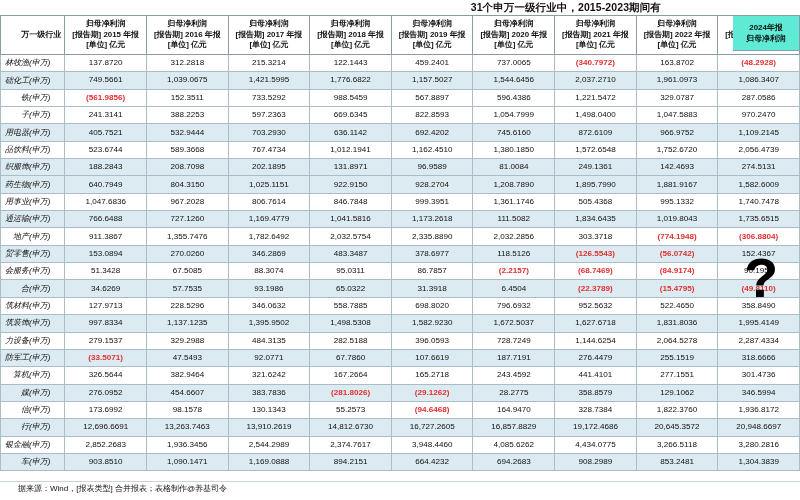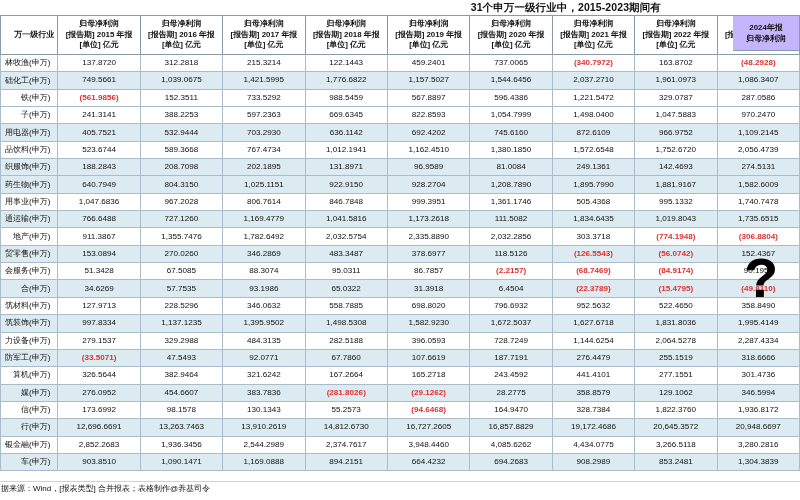--- a/index.html
+++ b/index.html
@@ -52,56 +52,57 @@
     border:1px solid #a9bcc7;
     border-top:none;
     height:16.35px;
     padding:0 4px;
     text-align:center;
     white-space:nowrap;
     line-height:1;
   }
   tbody td.name{
     text-align:right;
-    padding-right:7px;
+    padding-right:14px;
     font-size:8px;
     overflow:hidden;
+    font-style:italic;
   }
   tbody tr.alt td{background:#dfeef3;}
   tbody tr td{background:#ffffff;}
   tbody tr.alt td{background:#dcebf1;}
   td.neg{color:#e03030;font-weight:bold;}
 
   
   tbody tr.rule td{border-top:1.6px solid #7d8f9b;}
 
   
   .col2024{
     position:absolute;left:733px;top:15px;width:67px;height:36px;
     border:1px solid #8a9ba8;border-left:none;
-    background:#c4b5fd;
+    background:#5eead4;
     font-size:7.9px;font-weight:bold;line-height:1.45;
     display:flex;flex-direction:column;align-items:center;justify-content:center;
     text-align:center;
     box-sizing:border-box;
   }
   .col2024 span{display:block;}
 
   
   .qmark{
     position:absolute;left:744px;top:250px;
     font-size:56px;font-weight:bold;color:#000;
     line-height:1;
   }
 
   
   .footer{
     position:absolute;left:0;top:481px;height:14px;
     display:flex;align-items:center;
-    font-size:8px;white-space:nowrap;padding-left:1px;
+    font-size:8px;white-space:nowrap;padding-left:18px;
   }
   .gridfill{
     position:absolute;left:0;top:481px;width:800px;height:19px;
     border-top:1px solid #c8d5dc;
     box-sizing:border-box;
   }
 </style>
 </head>
 <body>
 

